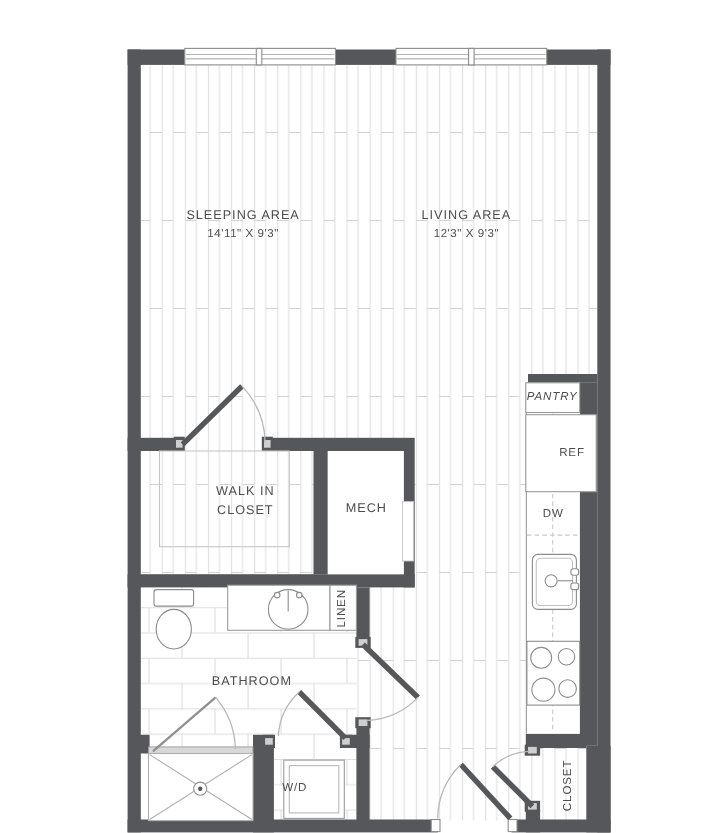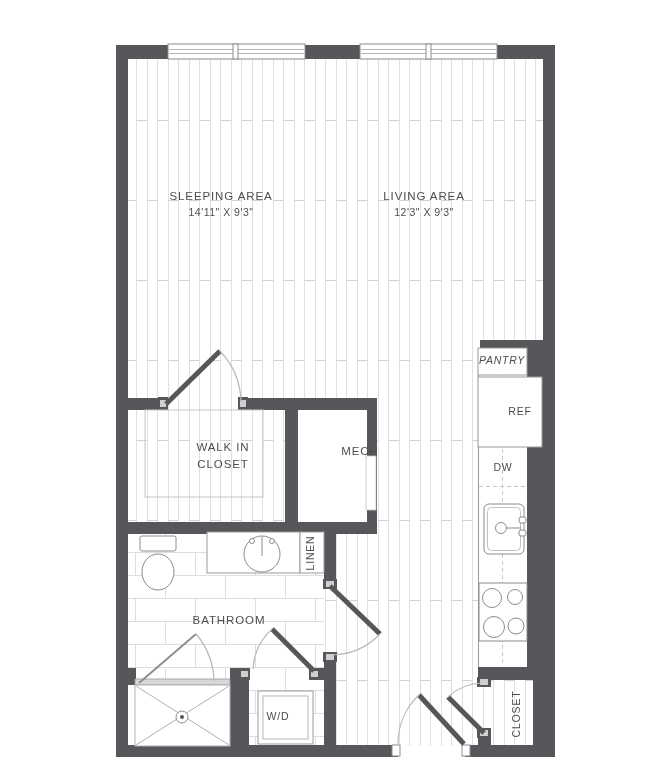--- a/index.html
+++ b/index.html
@@ -194,38 +194,38 @@
     <div class="dim">14'11" X 9'3"</div>
   </div>
   <div class="lbl" style="left:424px;top:204px;">
     <div>LIVING AREA</div>
     <div class="dim">12'3" X 9'3"</div>
   </div>
   <div class="lbl" style="left:205px;top:456px;padding-left:36px;">
     <div>WALK IN</div>
     <div>CLOSET</div>
   </div>
-  <div class="lbl" style="left:333px;top:451px;margin-left:27px;">
+  <div class="lbl" style="left:333px;top:463px;">
     <div>MECH</div>
   </div>
   <div class="lbl" style="left:229px;top:620px;text-align:right;">
     <div>BATHROOM</div>
   </div>
   <div class="lbl vert small" style="left:311px;top:553px;">
     <div>LINEN</div>
   </div>
   <div class="lbl small" style="left:502px;top:361px;font-style:italic;">
     <div>PANTRY</div>
   </div>
   <div class="lbl small" style="left:520px;top:412px;">
     <div>REF</div>
   </div>
   <div class="lbl small" style="left:503px;top:468px;">
     <div>DW</div>
   </div>
-  <div class="lbl small" style="left:278px;top:717px;">
+  <div class="lbl small" style="left:268px;top:717px;">
     <div>W/D</div>
   </div>
   <div class="lbl vert small" style="left:517px;top:714px;">
     <div>CLOSET</div>
   </div>
 
 </div>
 
 </body></html>

